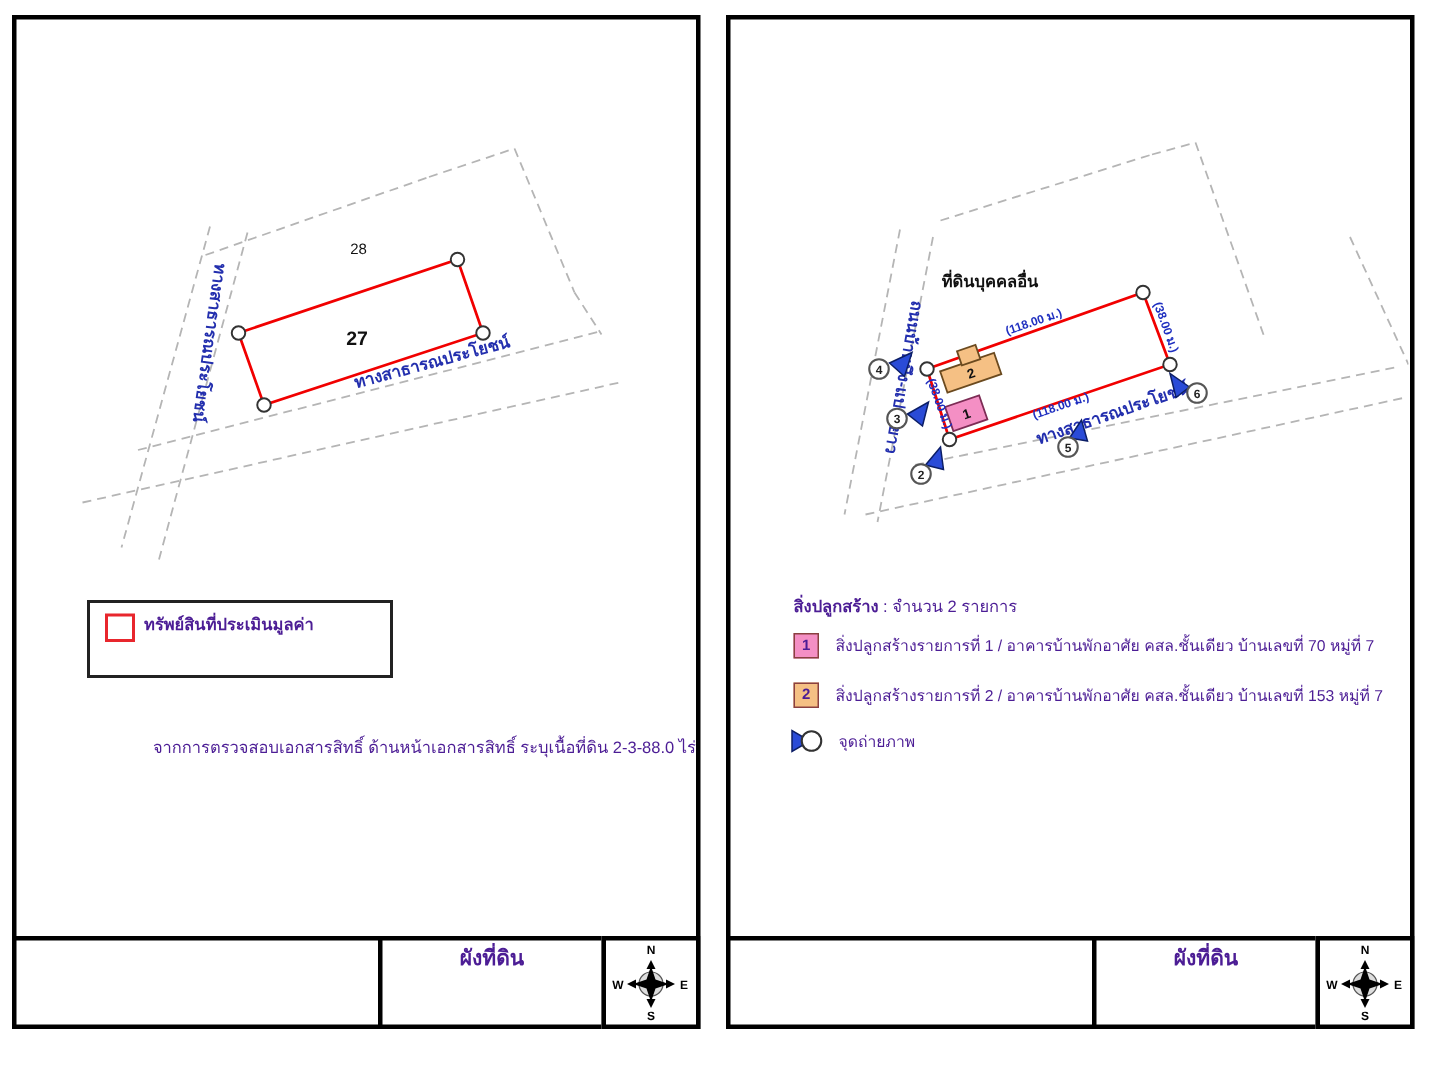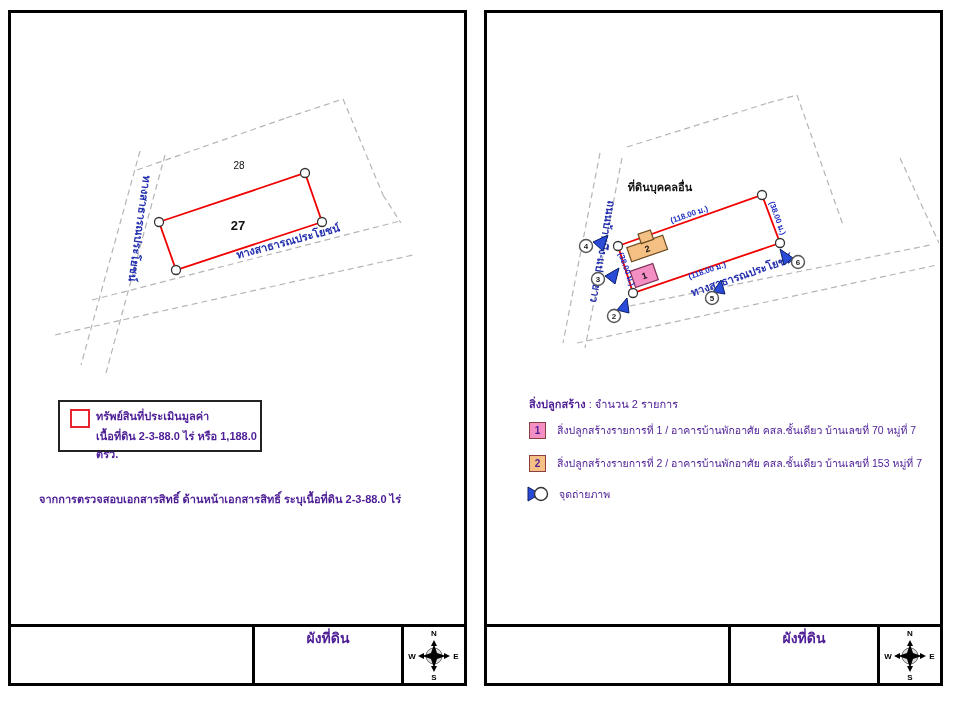--- a/index.html
+++ b/index.html
@@ -9,22 +9,22 @@
   .page.left{left:8px;}
   .page.right{left:484px;}
   .diagram{position:absolute;left:0;top:70px;width:452px;height:300px;}
 
   
   .legendbox{position:absolute;left:47px;top:387px;width:200px;height:48px;border:2px solid #222;background:#fff;}
   .legendbox .sw{position:absolute;left:10px;top:7px;width:16px;height:15px;border:2px solid #e8262d;background:#fff;}
   .legendbox .l1{position:absolute;left:36px;top:5px;font-size:11px;font-weight:bold;text-align:center;}
   .legendbox .l2{position:absolute;left:36px;top:25px;font-size:11px;font-weight:bold;}
 
-  .note{position:absolute;left:28px;right:0;top:477px;text-align:left;
-        font-size:11px;font-weight:bold;line-height:19px;}
+  .note{position:absolute;left:28px;right:0;top:477px;text-align:right;
+        font-size:11px;font-weight:normal;line-height:19px;}
 
   
   .bl-header{position:absolute;left:42px;top:382px;font-size:11px;}
   .bl-header b{font-weight:bold;}
   .bl-row{position:absolute;left:42px;height:18px;display:flex;align-items:center;gap:11px;font-size:10.5px;}
   .bl-row .nsw{width:15px;height:15px;display:flex;align-items:center;justify-content:center;
                font-size:10px;font-weight:bold;border:1.5px solid #8a4040;flex:0 0 auto;}
   .nsw.pink{background:#f48fc4;}
   .nsw.orange{background:#f5c084;}
   .bl-cam{position:absolute;left:40px;display:flex;align-items:center;gap:10px;font-size:10.5px;}
@@ -74,21 +74,20 @@
       </g>
       <text x="228" y="86" text-anchor="middle" font-size="10" class="plotnum">28</text>
       <text x="227" y="147" text-anchor="middle" font-size="13" font-weight="bold" class="plotnum">27</text>
       <text x="125" y="145" text-anchor="middle" class="roadlab" transform="rotate(98,125,145)">ทางสาธารณประโยชน์</text>
       <text x="278" y="162" text-anchor="middle" class="roadlab" transform="rotate(-15,278,162)">ทางสาธารณประโยชน์</text>
     </svg>
 
     <div class="legendbox">
       <span class="sw"></span>
       <div class="l1">ทรัพย์สินที่ประเมินมูลค่า</div>
-      <div class="l2">เนื้อที่ดิน 2-3-88.0 ไร่ หรือ 1,188.0 ตรว.</div>
     </div>
 
     <div class="note">
       <div>จากการตรวจสอบเอกสารสิทธิ์ ด้านหน้าเอกสารสิทธิ์ ระบุเนื้อที่ดิน 2-3-88.0 ไร่</div>
     </div>
 
     <div class="footer">
       <div class="cell c1"></div>
       <div class="cell c2">
         <span class="title">ผังที่ดิน</span>

